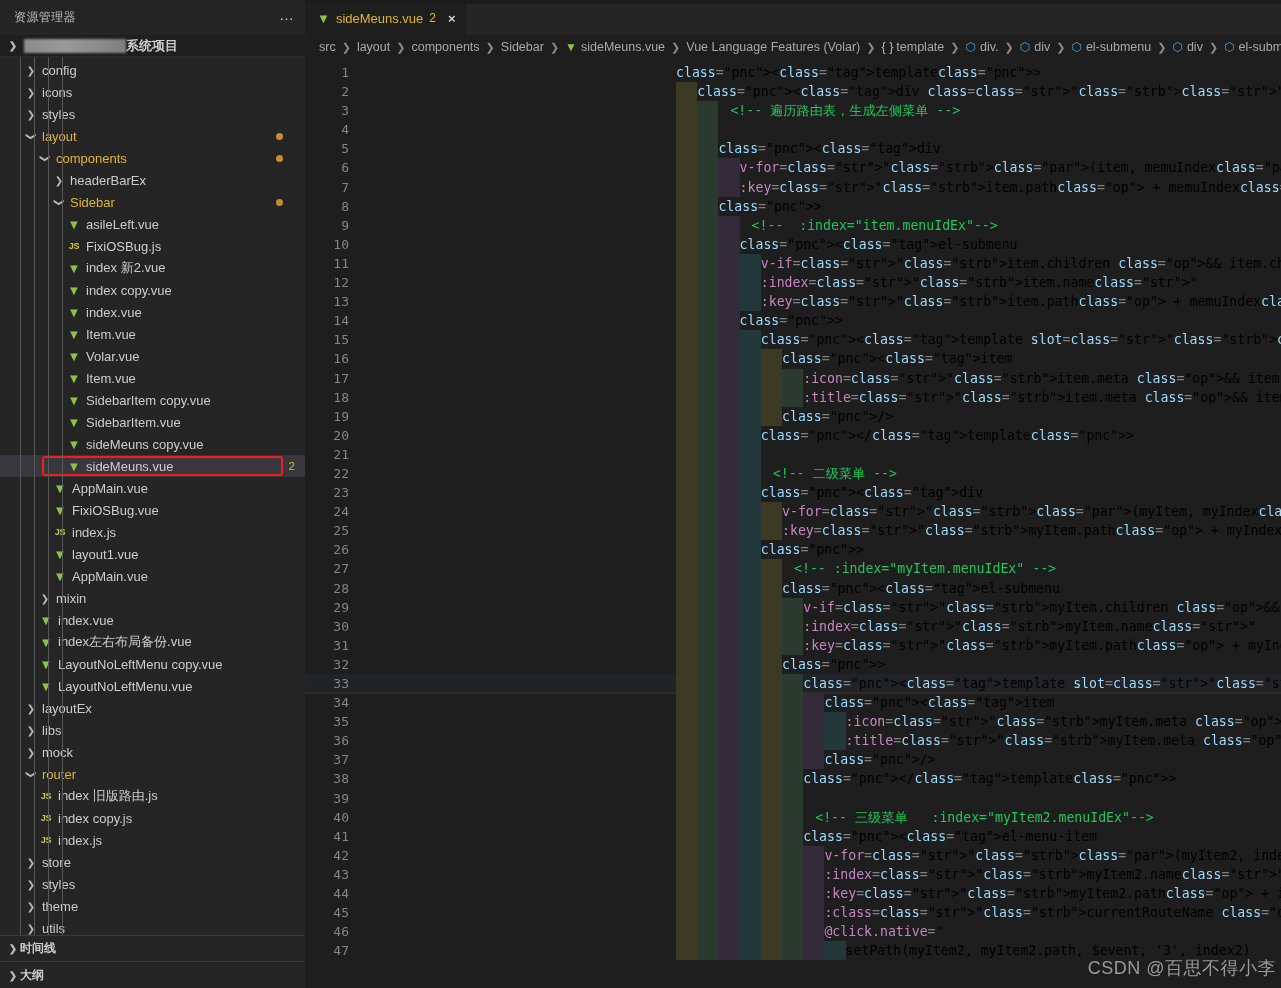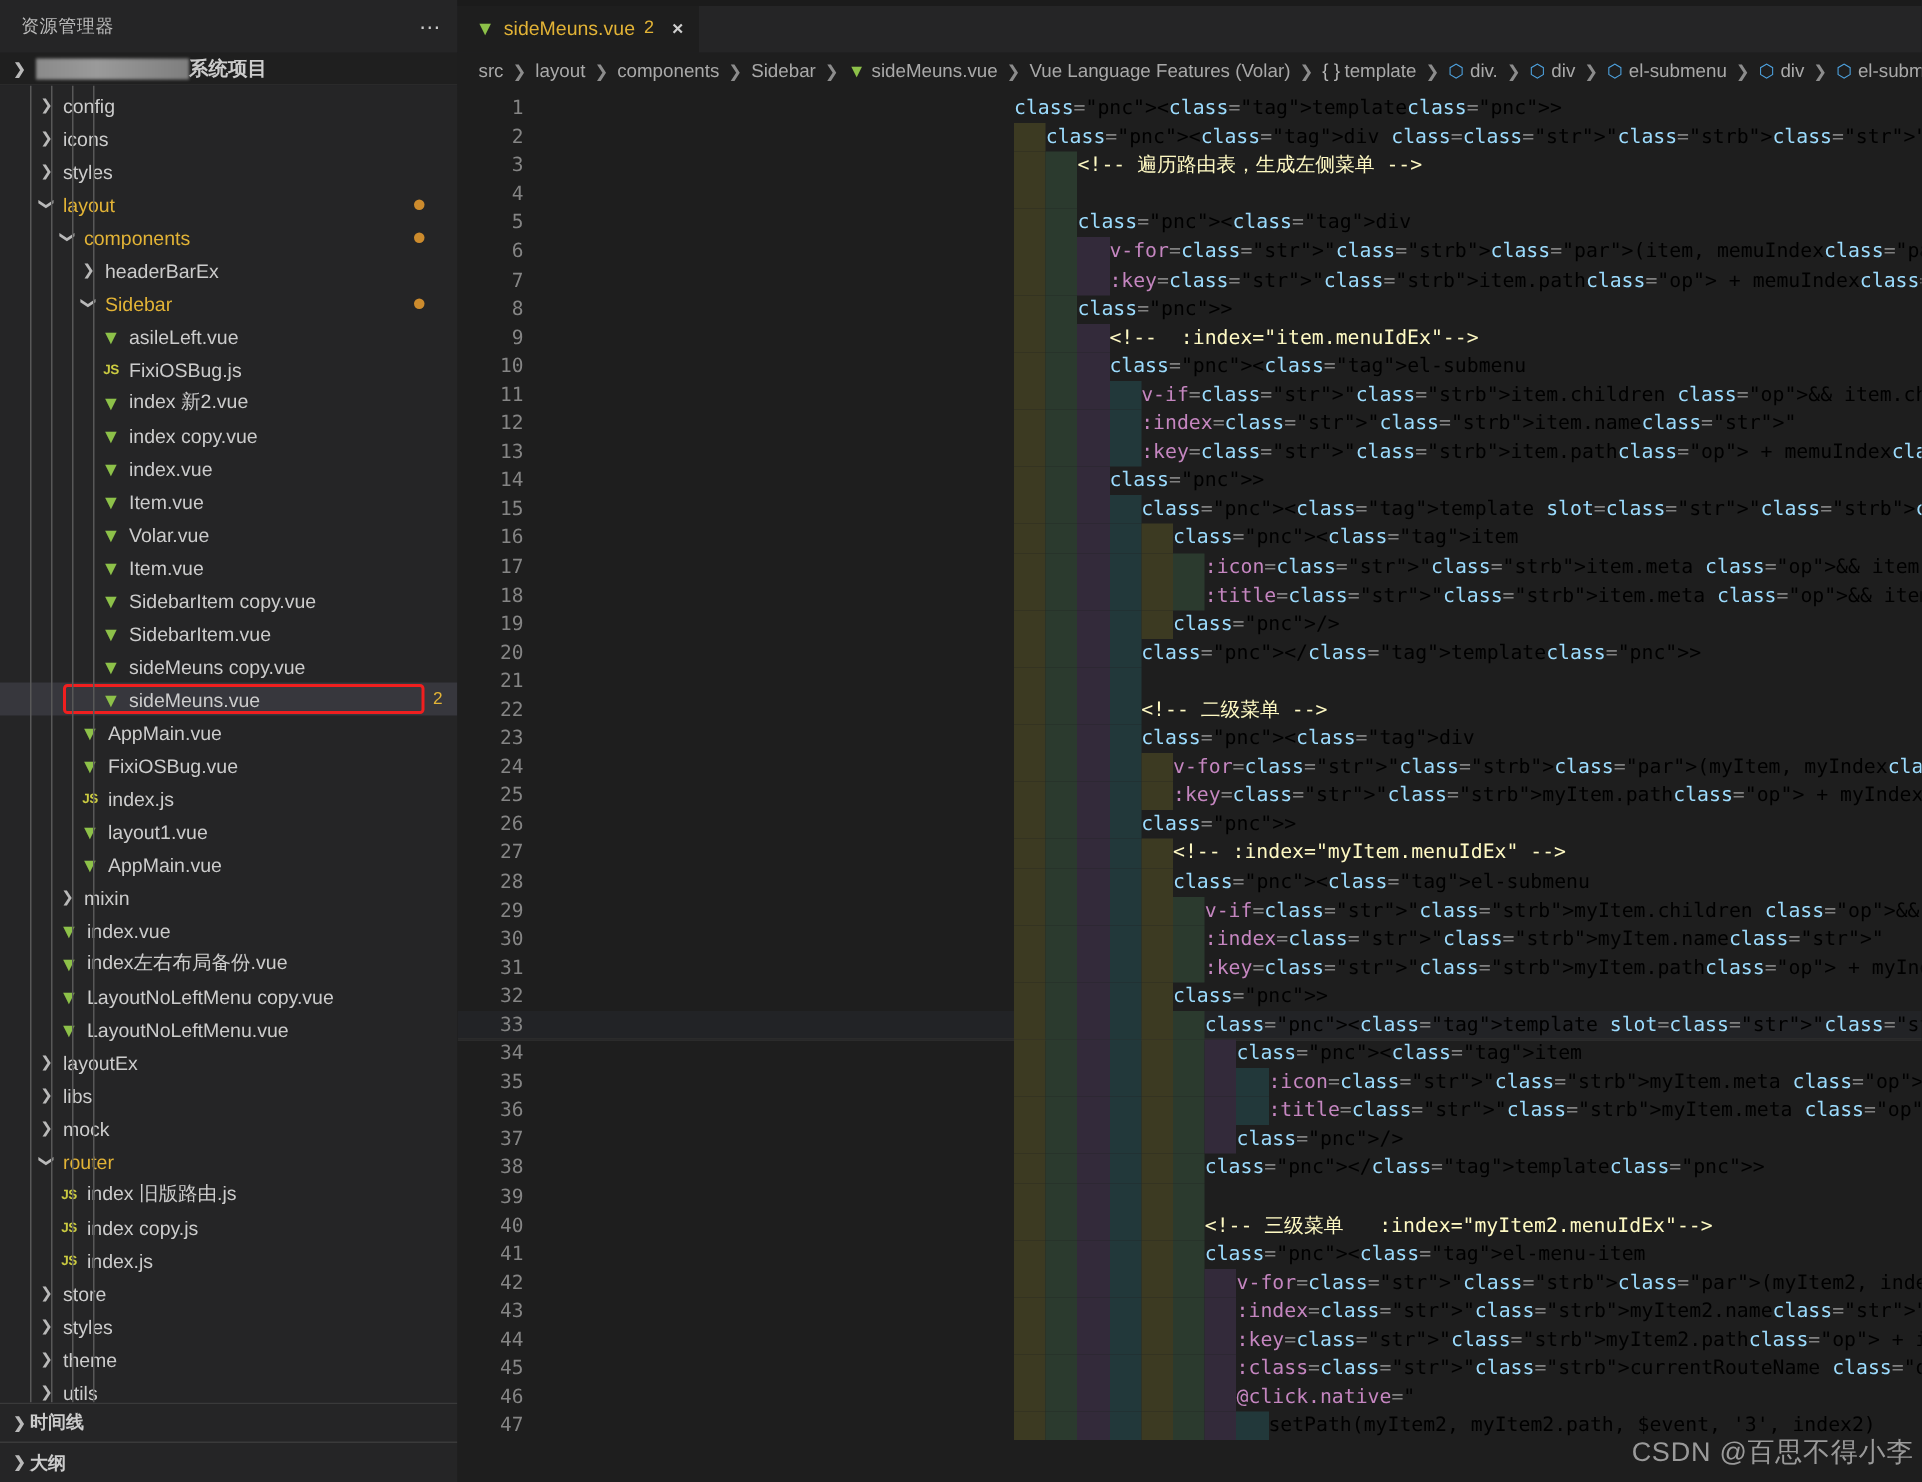--- a/index.html
+++ b/index.html
@@ -105,21 +105,21 @@
   .ln.cur { background:#222326; box-shadow: 0 -1px 0 #2b2b2b inset, 0 1px 0 #2b2b2b; }
   .num {
     position:absolute; left:0; width:44px; text-align:right;
     color:#858585; font-size:13px;
   }
   .txt { position:absolute; left:371px; }
   .ig { position:absolute; top:0; height:19.1px; width:21.2px; }
   .pnc { color:#808080; }
   .attr{ color:#9cdcfe; }
   .vattr{ color:#c586c0; }
-  .cmt { color:#fef9c3; }
+  .cmt { color:#22c55e;padding-left:12px; }
 
   .watermark {
     position:absolute; right:14px; bottom:8px;
     color:#9a9a9a; font-size:18px; font-family:"Liberation Sans", sans-serif;
     letter-spacing:.5px; pointer-events:none;
   }
   .topstrip { position:absolute; top:0; left:0; right:0; height:4px; background:#1b1b1b; }
 </style>
 </head>
 <body>

